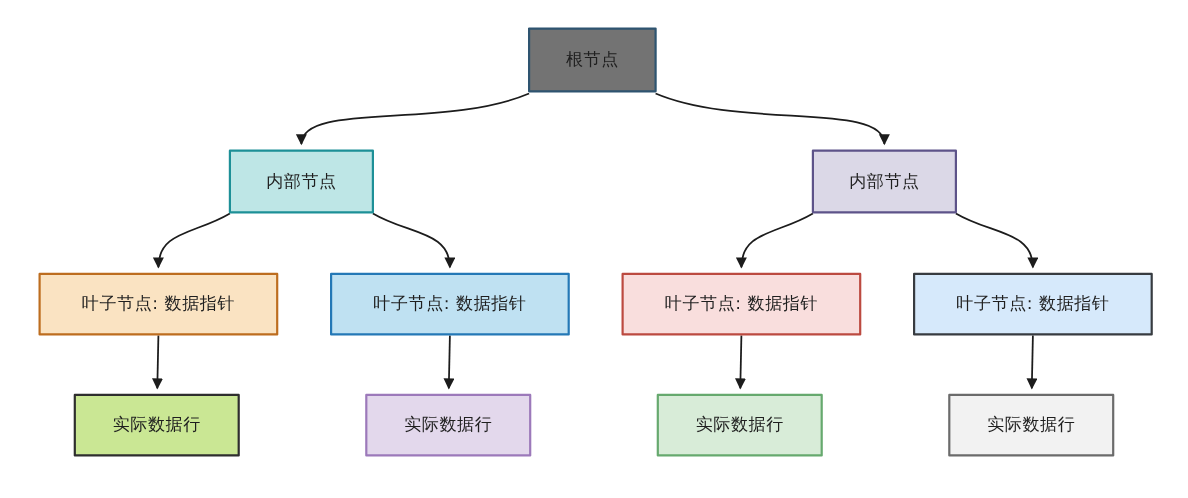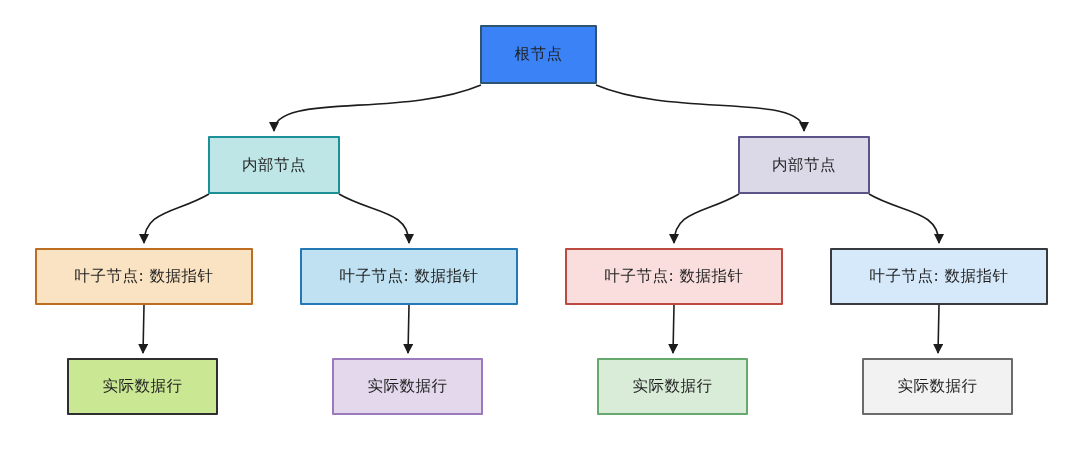--- a/index.html
+++ b/index.html
@@ -59,21 +59,21 @@
     <path class="edge" d="M209,194 C177,213 144,210 144,243" fill="none" stroke="#1c1c1c" stroke-width="1.6" marker-end="url(#arrow)"></path>
     <path class="edge" d="M339,194 C371,213 409,210 409,243" fill="none" stroke="#1c1c1c" stroke-width="1.6" marker-end="url(#arrow)"></path>
     <path class="edge" d="M739,194 C707,213 674,210 674,243" fill="none" stroke="#1c1c1c" stroke-width="1.6" marker-end="url(#arrow)"></path>
     <path class="edge" d="M869,194 C901,213 939,210 939,243" fill="none" stroke="#1c1c1c" stroke-width="1.6" marker-end="url(#arrow)"></path>
     <path class="edge" d="M144,305 L143,353" fill="none" stroke="#1c1c1c" stroke-width="1.6" marker-end="url(#arrow)"></path>
     <path class="edge" d="M409,305 L408,353" fill="none" stroke="#1c1c1c" stroke-width="1.6" marker-end="url(#arrow)"></path>
     <path class="edge" d="M674,305 L673,353" fill="none" stroke="#1c1c1c" stroke-width="1.6" marker-end="url(#arrow)"></path>
     <path class="edge" d="M939,305 L938,353" fill="none" stroke="#1c1c1c" stroke-width="1.6" marker-end="url(#arrow)"></path>
   </svg>
 
-  <div class="node" id="n-root" style="background: #3b82f6; border-color: rgb(46, 84, 112);">
+  <div class="node" id="n-root" style="background: #737373; border-color: rgb(46, 84, 112);">
     <span>根节点</span>
   </div>
 
   <div class="node" id="n-internal-left" style="background: rgb(190, 230, 230); border-color: rgb(29, 144, 151);">
     <span>内部节点</span>
   </div>
 
   <div class="node" id="n-internal-right" style="background: rgb(219, 216, 231); border-color: rgb(93, 83, 137);">
     <span>内部节点</span>
   </div>

